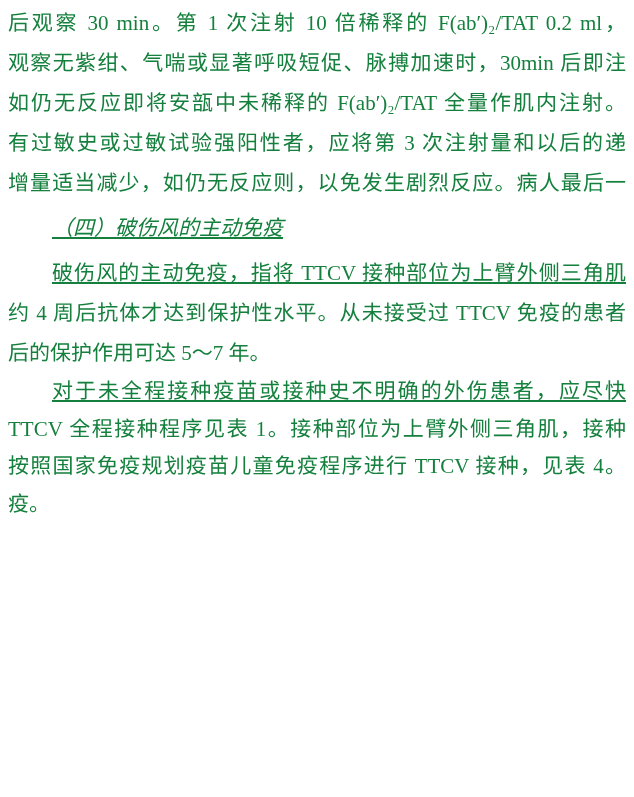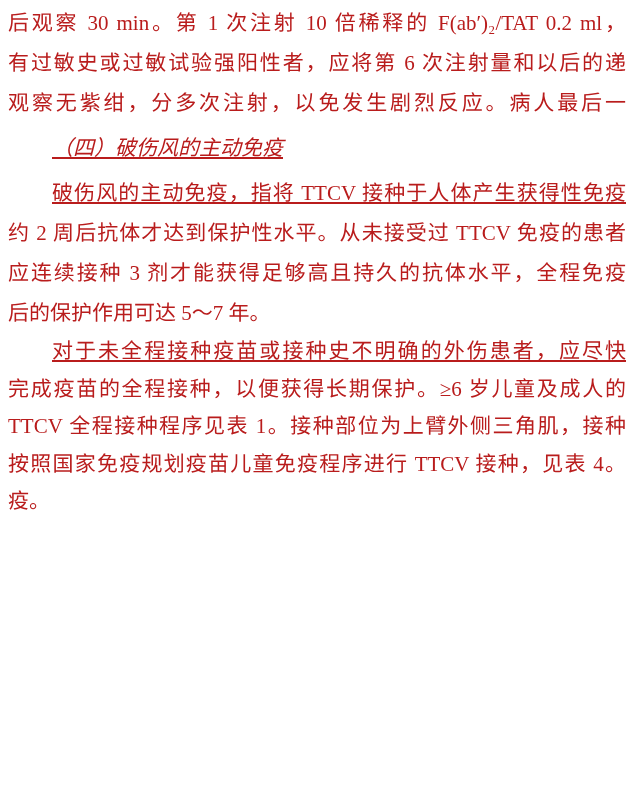--- a/index.html
+++ b/index.html
@@ -8,21 +8,21 @@
     background: #ffffff;
   }
   .page {
     position: relative;
     width: 634px;
     height: 797px;
     margin: 0;
     box-sizing: border-box;
     padding: 3px 8px 0 8px;
     background: #ffffff;
-    color: #b91c1c;
+    color: #15803d;
     font-family: "Liberation Serif", "DejaVu Serif", serif;
     font-size: 21px;
     overflow: hidden;
   }
   .line {
     overflow: hidden;
   }
   
   .p-cont .line,
   .p-body2 .line {
@@ -52,36 +52,36 @@
     font-style: italic;
   }
 </style>
 </head>
 <body>
 
 <div class="page">
 
   <div class="p-cont">
     <div class="line justify">后观察 30 min。第 1 次注射 10 倍稀释的 F(ab′)₂/TAT 0.2 ml，</div>
-    <div class="line justify">有过敏史或过敏试验强阳性者，应将第 6 次注射量和以后的递</div>
-    <div class="line justify">观察无紫绀，分多次注射，以免发生剧烈反应。病人最后一</div>
+    <div class="line justify">观察无紫绀、气喘或显著呼吸短促、脉搏加速时，30min 后即注</div>
+    <div class="line justify">如仍无反应即将安瓿中未稀释的 F(ab′)₂/TAT 全量作肌内注射。</div>
+    <div class="line justify">有过敏史或过敏试验强阳性者，应将第 3 次注射量和以后的递</div>
+    <div class="line justify">增量适当减少，如仍无反应则，以免发生剧烈反应。病人最后一</div>
   </div>
 
   <div class="heading-row">
     <div class="line indent">（四）破伤风的主动免疫</div>
   </div>
 
   <div class="p-body2">
-    <div class="line justify indent">破伤风的主动免疫，指将 TTCV 接种于人体产生获得性免疫</div>
-    <div class="line justify">约 2 周后抗体才达到保护性水平。从未接受过 TTCV 免疫的患者</div>
-    <div class="line justify">应连续接种 3 剂才能获得足够高且持久的抗体水平，全程免疫</div>
+    <div class="line justify indent">破伤风的主动免疫，指将 TTCV 接种部位为上臂外侧三角肌</div>
+    <div class="line justify">约 4 周后抗体才达到保护性水平。从未接受过 TTCV 免疫的患者</div>
     <div class="line">后的保护作用可达 5～7 年。</div>
   </div>
 
   <div class="p-body3">
     <div class="line justify indent">对于未全程接种疫苗或接种史不明确的外伤患者，应尽快</div>
-    <div class="line justify">完成疫苗的全程接种，以便获得长期保护。≥6 岁儿童及成人的</div>
     <div class="line justify">TTCV 全程接种程序见表 1。接种部位为上臂外侧三角肌，接种</div>
     <div class="line justify">按照国家免疫规划疫苗儿童免疫程序进行 TTCV 接种，见表 4。</div>
     <div class="line">疫。</div>
   </div>
 
 </div>
 
 </body></html>

